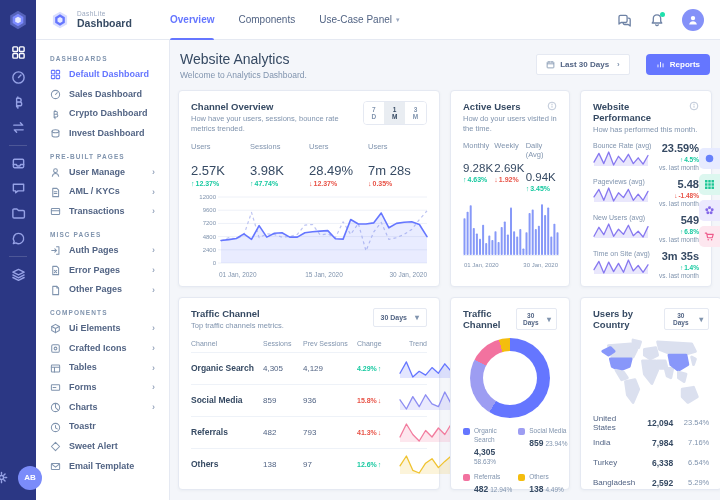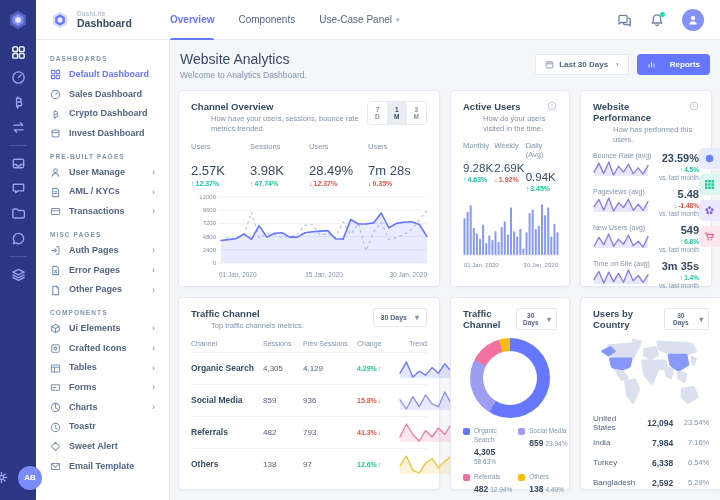--- a/index.html
+++ b/index.html
@@ -57,30 +57,30 @@
   .page-head{display:flex;align-items:flex-start;padding:2px 2px 0;}
   .page-title{font-size:14px;font-weight:normal;color:var(--dark);}
   .page-sub{font-size:8.5px;color:var(--muted);margin-top:3px;}
   .head-actions{margin-left:auto;display:flex;gap:8px;align-items:center;margin-top:3px;}
   .btn-white{background:#fff;border:1px solid var(--border);border-radius:2px;padding:5px 9px;
         font-size:8px;font-weight:bold;color:var(--body);display:flex;align-items:center;gap:5px;cursor:pointer;}
   .btn-white .cal{width:9px;height:9px;color:#8094ae;}
   .btn-white .cal svg{width:9px;height:9px;display:block;}
   .btn-white .bchev{font-size:8px;color:#8094ae;margin-left:3px;}
   .btn-primary{background:var(--primary);color:#fff;border:none;border-radius:4px;padding:6px 10px;
-        font-size:8px;font-weight:bold;display:flex;align-items:center;gap:14px;cursor:pointer;}
+        font-size:8px;font-weight:bold;display:flex;align-items:center;gap:5px;cursor:pointer;margin-left:8px;}
   .btn-primary svg{width:9px;height:9px;display:block;}
   .cards-row{display:flex;gap:10px;}
   .row1{height:197px;}.row2{height:193px;}
   .card{background:#fff;border:1px solid var(--border);border-radius:4px;
         box-shadow:0 1px 3px rgba(54,74,99,.05);padding:10px 12px;box-sizing:border-box;height:100%;}
   .w-lg{width:262px;flex:0 0 262px;}.w-sm{width:120px;flex:0 0 120px;}.w-md{flex:1;}
   .c-head{display:flex;align-items:flex-start;}
   .c-title{font-size:9.5px;font-weight:bold;color:var(--dark);}
-  .c-sub{font-size:7.5px;color:var(--muted);margin-top:2px;line-height:1.3;margin-left:20px;}
+  .c-sub{font-size:7.5px;color:var(--muted);margin-top:2px;line-height:1.3;}
   .help{margin-left:auto;width:10px;height:10px;color:#b7c2d3;cursor:pointer;}
   .help svg{width:10px;height:10px;display:block;}
   .seg{display:flex;border:1px solid var(--border);border-radius:4px;overflow:hidden;margin-left:auto;}
   .seg .seg-btn{font-size:6.5px;font-weight:bold;color:var(--muted);background:#fff;border:none;
         padding:4px 7px;cursor:pointer;}
   .seg .seg-btn.active{background:#e9edf2;color:var(--dark);}
   
   .a-metrics{display:flex;margin-top:8px;}
   .a-metrics .mcol{flex:1;}
   .m-label{font-size:7.5px;color:var(--muted);}
@@ -612,21 +612,21 @@
       <div class="c-head">
         <div class="c-title">Website Performance</div>
         <span class="help">
             <svg viewBox="0 0 12 12" fill="none" stroke="currentColor" stroke-width="1.1">
               <circle cx="6" cy="6" r="4.6"></circle>
               <path d="M6 5.6v2.4"></path>
               <circle cx="6" cy="3.8" r=".3" fill="currentColor"></circle>
             </svg>
           </span>
       </div>
-      <div class="c-sub">How has performed this users.</div>
+      <div class="c-sub">How has performed this month.</div>
 
       <div class="p-row">
         <div class="p-left"><div class="m-label">Bounce Rate (avg)</div><span class="p-spark"><svg width="56" height="18" viewBox="0 0 56 18">
                 <path d="M1.0,17 L1.0,13.1 L5.9,4.4 L10.8,14.6 L15.7,3.0 L20.6,16.0 L25.5,7.3 L30.5,13.1 L35.4,5.3 L40.3,14.6 L45.2,8.8 L50.1,15.1 L55.0,6.5 L55.0,17 Z" fill="#8778f0" opacity=".18"></path>
                 <polyline points="1.0,13.1 5.9,4.4 10.8,14.6 15.7,3.0 20.6,16.0 25.5,7.3 30.5,13.1 35.4,5.3 40.3,14.6 45.2,8.8 50.1,15.1 55.0,6.5" fill="none" stroke="#8778f0" stroke-width="1.3" stroke-linejoin="round" stroke-linecap="round"></polyline>
               </svg></span></div>
         <div class="p-right">
             <div class="p-value">23.59%</div>
             <div class="p-delta up">
               <i class="arr" style="font-style: normal;">↑</i>

